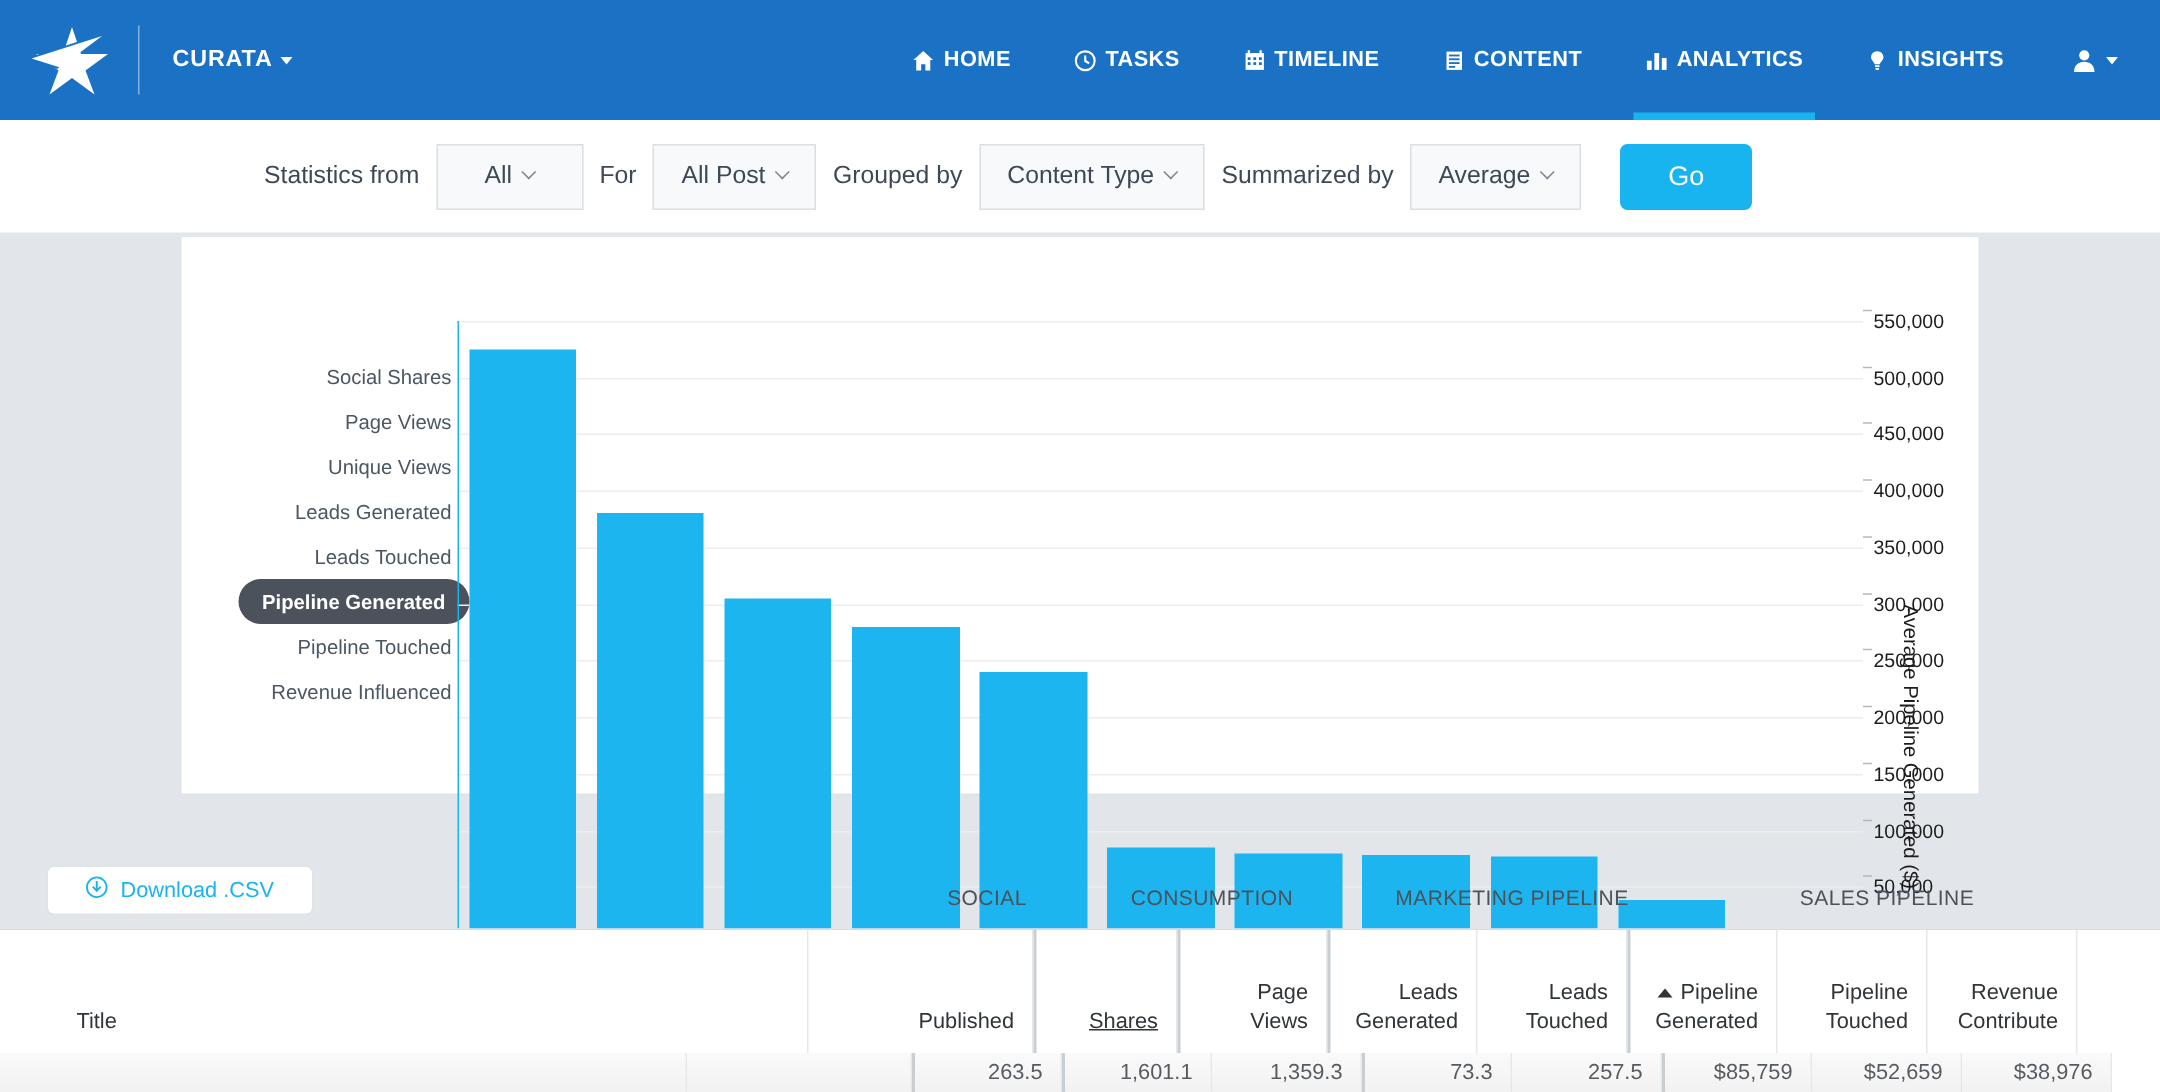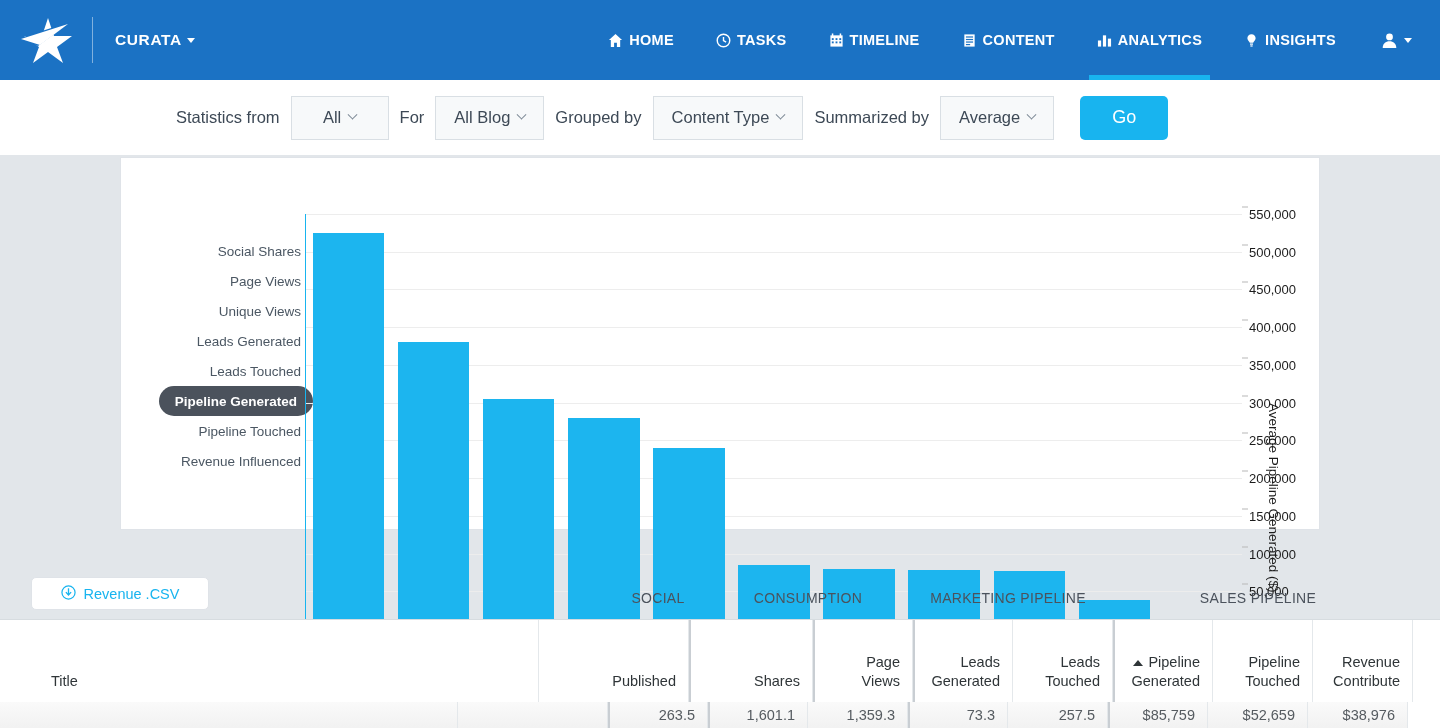--- a/index.html
+++ b/index.html
@@ -321,21 +321,21 @@
 </div>
 
 <div class="filterbar">
   <span class="flabel first">Statistics from</span>
   <div class="fselect">
     <span>All</span>
     <span class="chev"></span>
   </div>
   <span class="flabel">For</span>
   <div class="fselect">
-    <span>All Blog</span>
+    <span>All Post</span>
     <span class="chev"></span>
   </div>
   <span class="flabel">Grouped by</span>
   <div class="fselect">
     <span>Content Type</span>
     <span class="chev"></span>
   </div>
   <span class="flabel">Summarized by</span>
   <div class="fselect">
     <span>Average</span>
@@ -440,39 +440,39 @@
 </div>
 
 <div class="csvbtn">
   <span>
     <svg width="15" height="15" viewBox="0 0 16 16">
         <circle cx="8" cy="8" r="7" fill="none" stroke="#18b4ef" stroke-width="1.3"></circle>
         <path d="M8 3.5 V10" stroke="#18b4ef" stroke-width="1.4"></path>
         <path d="M5.2 7.6 L8 10.6 L10.8 7.6" fill="none" stroke="#18b4ef" stroke-width="1.4"></path>
       </svg>
   </span>
-  <span>Revenue .CSV</span>
+  <span>Download .CSV</span>
 </div>
 
 <div class="groupheaders">
     <div class="ghead" style="width: 100px;">SOCIAL</div>
     <div class="ghead" style="width: 200px;">CONSUMPTION</div>
     <div class="ghead" style="width: 200px;">MARKETING PIPELINE</div>
     <div class="ghead" style="width: 300px;">SALES PIPELINE</div>
   </div>
 
 <div class="table">
   <div class="trow thdr">
       <div class="tcell title-c" style="width: 539px;">
         <div>Title</div>
       </div>
       <div class="tcell" style="width: 150px;">
         <div>Published</div>
       </div>
-      <div class="tcell grpstart" style="width: 124px;">
+      <div class="tcell grpstart" style="width: 96px; text-decoration: underline;">
         <div>Shares</div>
       </div>
       <div class="tcell grpstart" style="width: 100px;">
         <div>Page Views</div>
       </div>
       <div class="tcell grpstart" style="width: 100px;">
         <div>
           <span class="hdr-2line">Leads</span>
           <span class="hdr-2line">Generated</span>
         </div>

